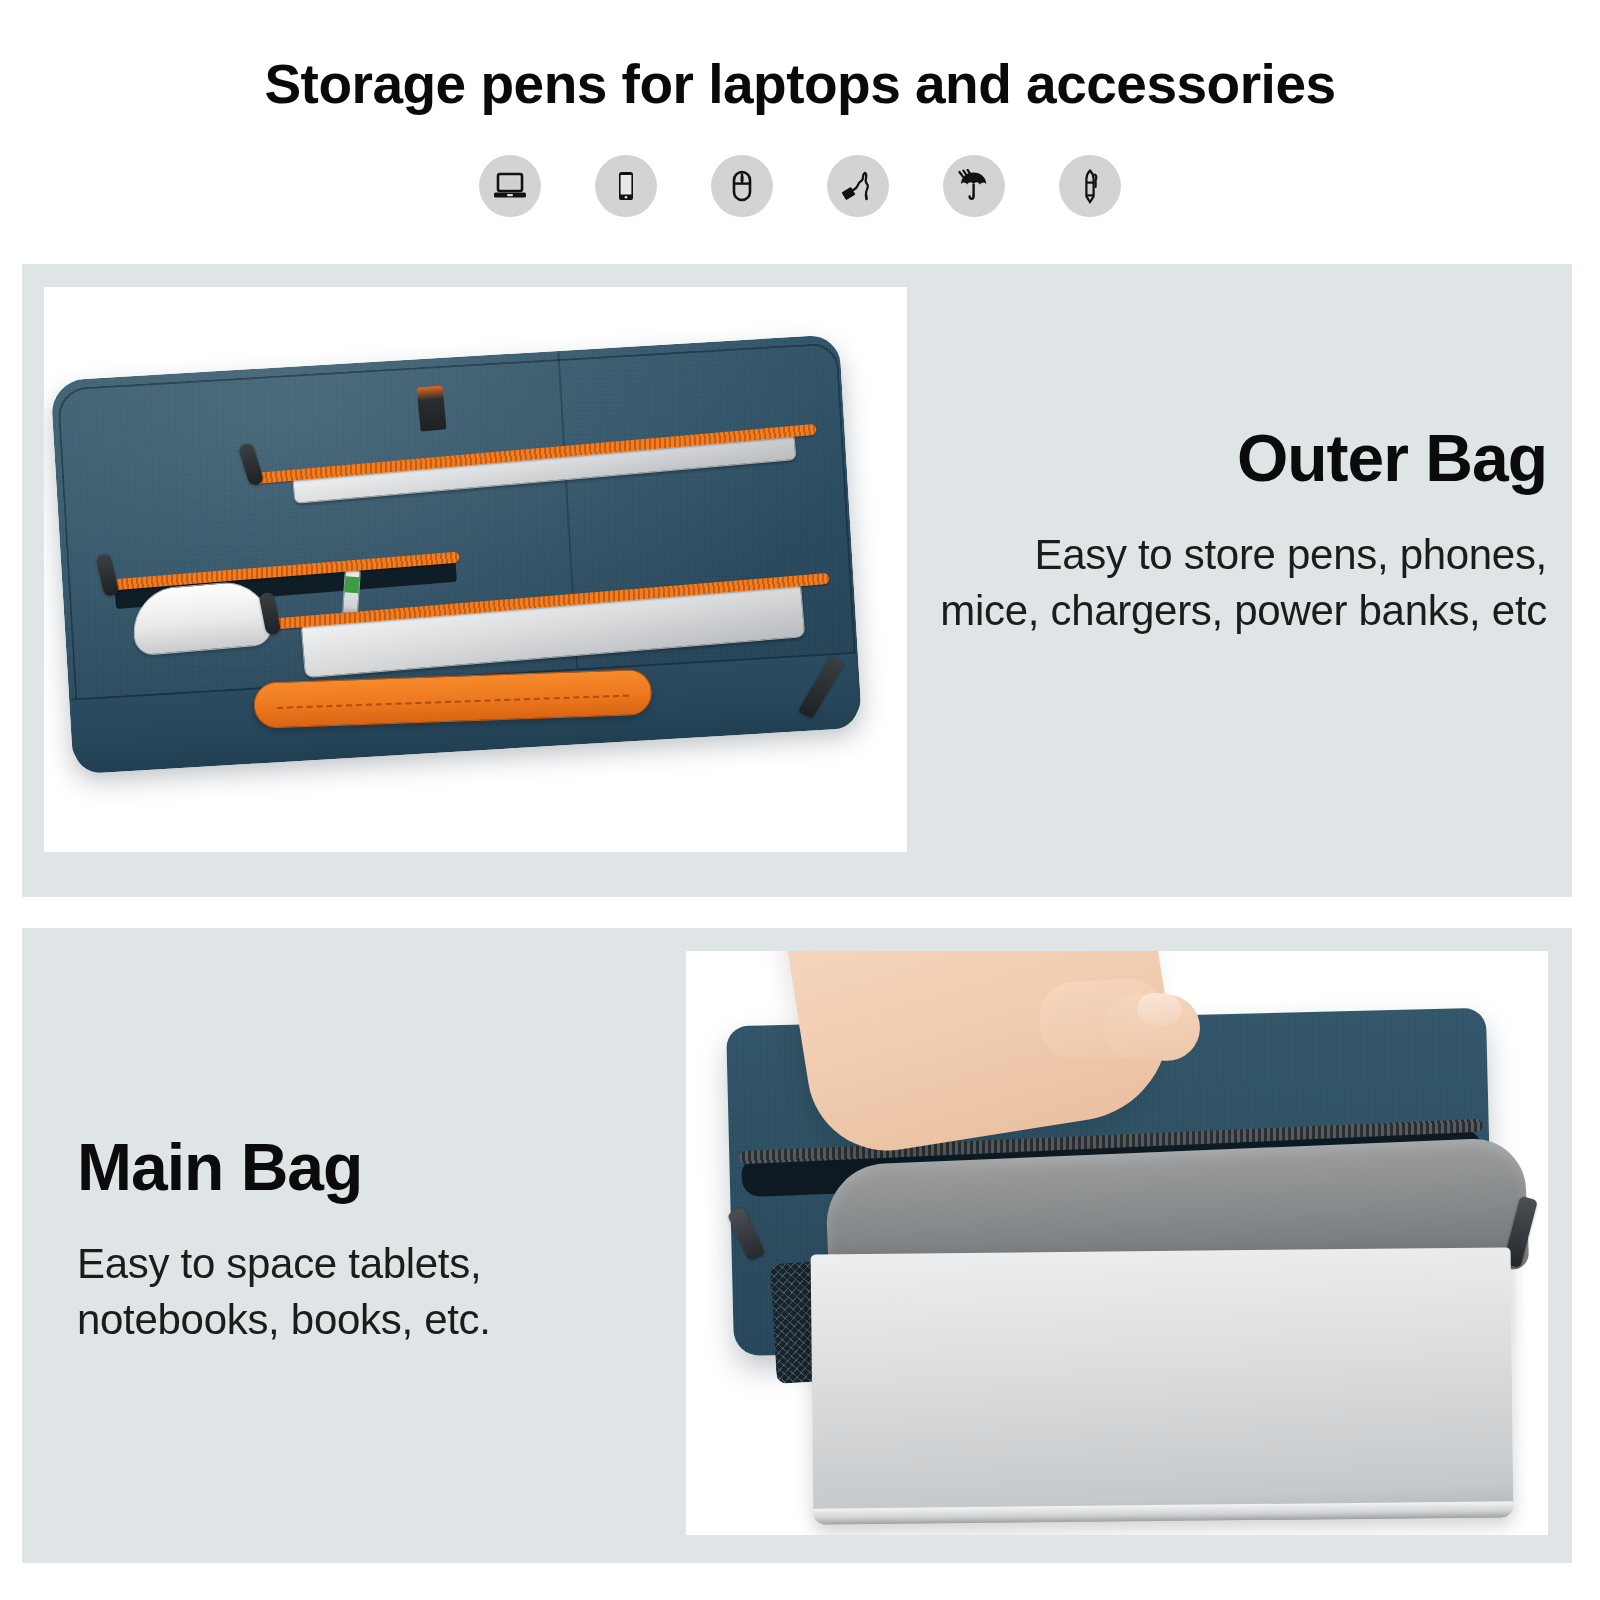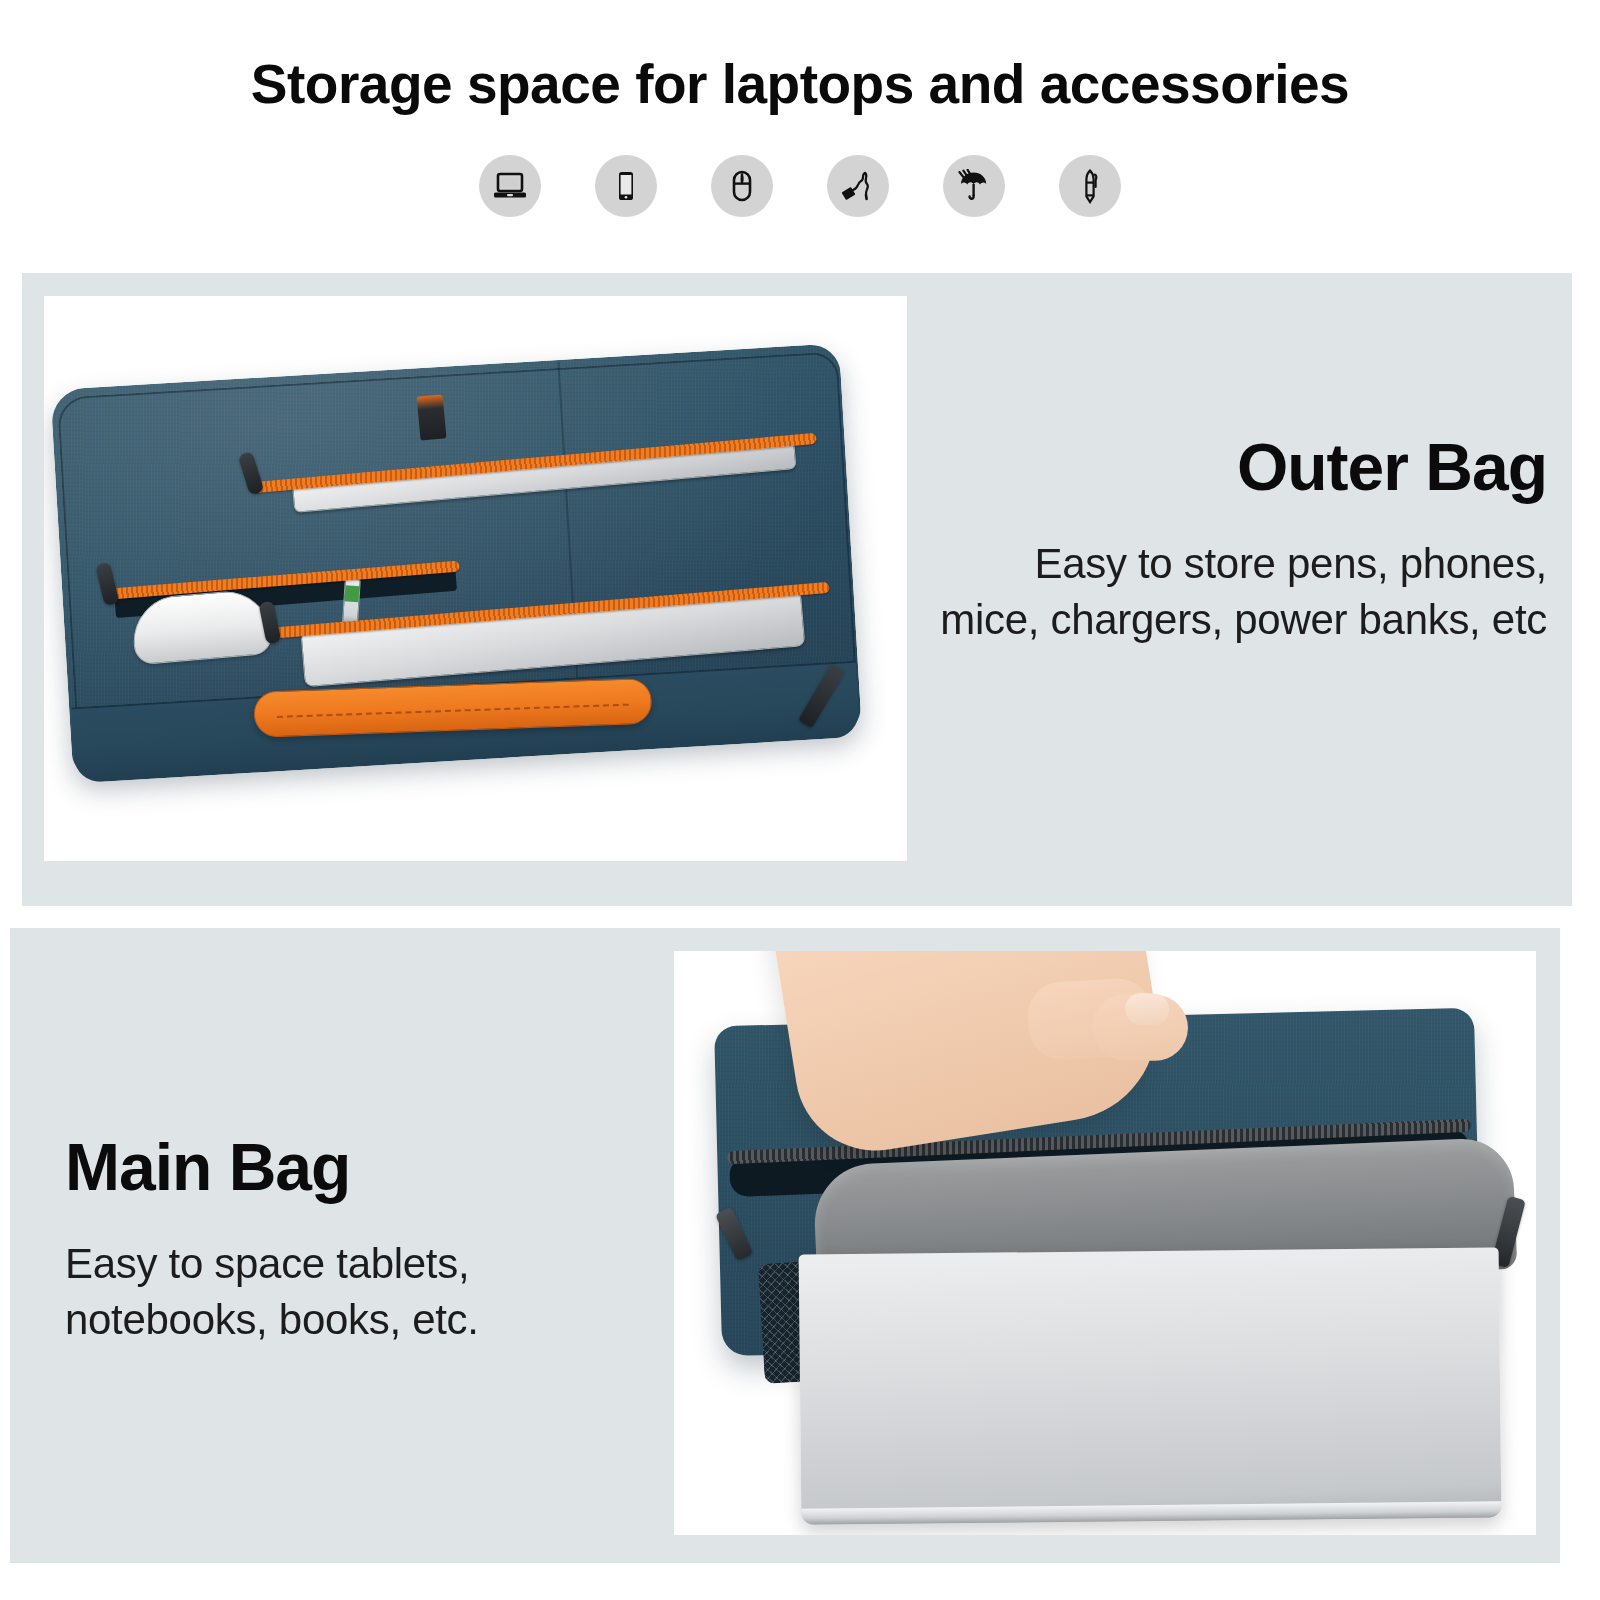--- a/index.html
+++ b/index.html
@@ -52,25 +52,25 @@
     justify-content: center;
   }
   .icon-badge svg { display: block; }
 
   
   .panel {
     position: absolute;
     background: #dfe4e7;
   }
   .panel-top {
-    left: 22px; top: 273px;
+    left: 22px; top: 264px;
     width: 1550px; height: 633px;
   }
   .panel-bottom {
-    left: 10px; top: 928px;
+    left: 22px; top: 928px;
     width: 1550px; height: 635px;
   }
 
   .photo-frame {
     position: absolute;
     background: #ffffff;
     overflow: hidden;
   }
   .photo-top {
     left: 22px; top: 23px;
@@ -353,21 +353,21 @@
     border-radius: 5px;
     background: linear-gradient(180deg, #4a4f53 0%, #26292c 100%);
   }
   .pull-open-l { left: 6px;  top: 182px; transform: rotate(-24deg); }
   .pull-open-r { left: 780px; top: 190px; transform: rotate(16deg); height: 70px; }
 </style>
 </head>
 <body>
 
 <div class="header">
-  <div class="page-title">Storage space for laptops and accessories</div>
+  <div class="page-title">Storage pens for laptops and accessories</div>
 
   <div class="icon-row">
 
     <div class="icon-badge">
       <svg width="36" height="32" viewBox="0 0 36 32" aria-hidden="true">
         <rect x="6" y="4" width="24" height="17" rx="2" fill="none" stroke="#111" stroke-width="2.6"></rect>
         <rect x="9.5" y="7.5" width="17" height="10" fill="#cfcfcf"></rect>
         <rect x="2" y="22.5" width="32" height="5" rx="1.6" fill="#111"></rect>
         <rect x="15" y="24" width="6" height="2.2" rx="1" fill="#dcdcdc"></rect>
       </svg>

